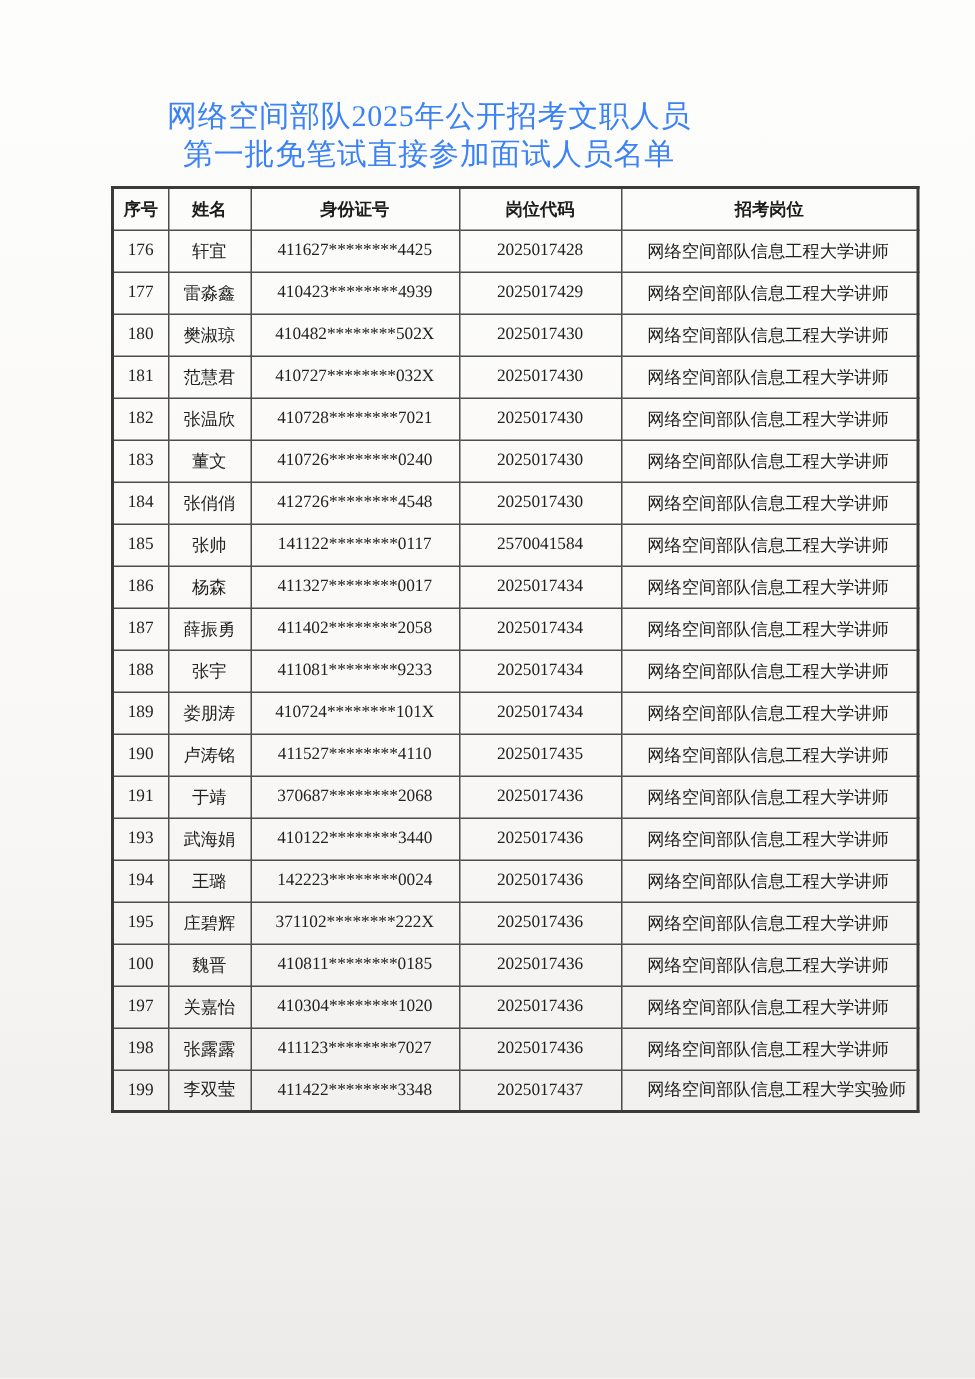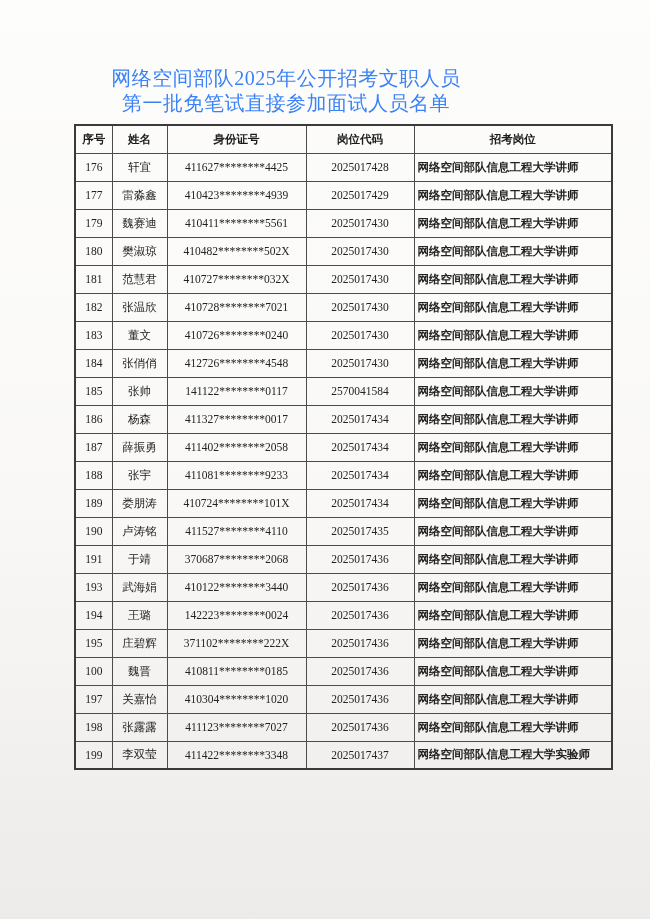--- a/index.html
+++ b/index.html
@@ -50,22 +50,21 @@
   table.roster {
     border: 2px solid #3a3a3a;
   }
   table.roster th {
     font-weight: bold;
     font-size: 11.5px;
     color: #1c1c1c;
   }
   table.roster td.pos {
     text-align: left;
-    padding-left: 3px;
-    font-weight: bold;
+    padding-left: 17px;
   }
   col.c-no   { width: 37px; }
   col.c-name { width: 55px; }
   col.c-id   { width: 139px; }
   col.c-code { width: 108px; }
   col.c-pos  { width: 198px; }
 </style>
 </head>
 <body>
 
@@ -100,27 +99,20 @@
         <td class="pos">网络空间部队信息工程大学讲师</td>
       </tr>
       <tr>
         <td>177</td>
         <td>雷淼鑫</td>
         <td>410423********4939</td>
         <td>2025017429</td>
         <td class="pos">网络空间部队信息工程大学讲师</td>
       </tr>
       <tr>
-        <td>179</td>
-        <td>魏赛迪</td>
-        <td>410411********5561</td>
-        <td>2025017430</td>
-        <td class="pos">网络空间部队信息工程大学讲师</td>
-      </tr>
-      <tr>
         <td>180</td>
         <td>樊淑琼</td>
         <td>410482********502X</td>
         <td>2025017430</td>
         <td class="pos">网络空间部队信息工程大学讲师</td>
       </tr>
       <tr>
         <td>181</td>
         <td>范慧君</td>
         <td>410727********032X</td>

